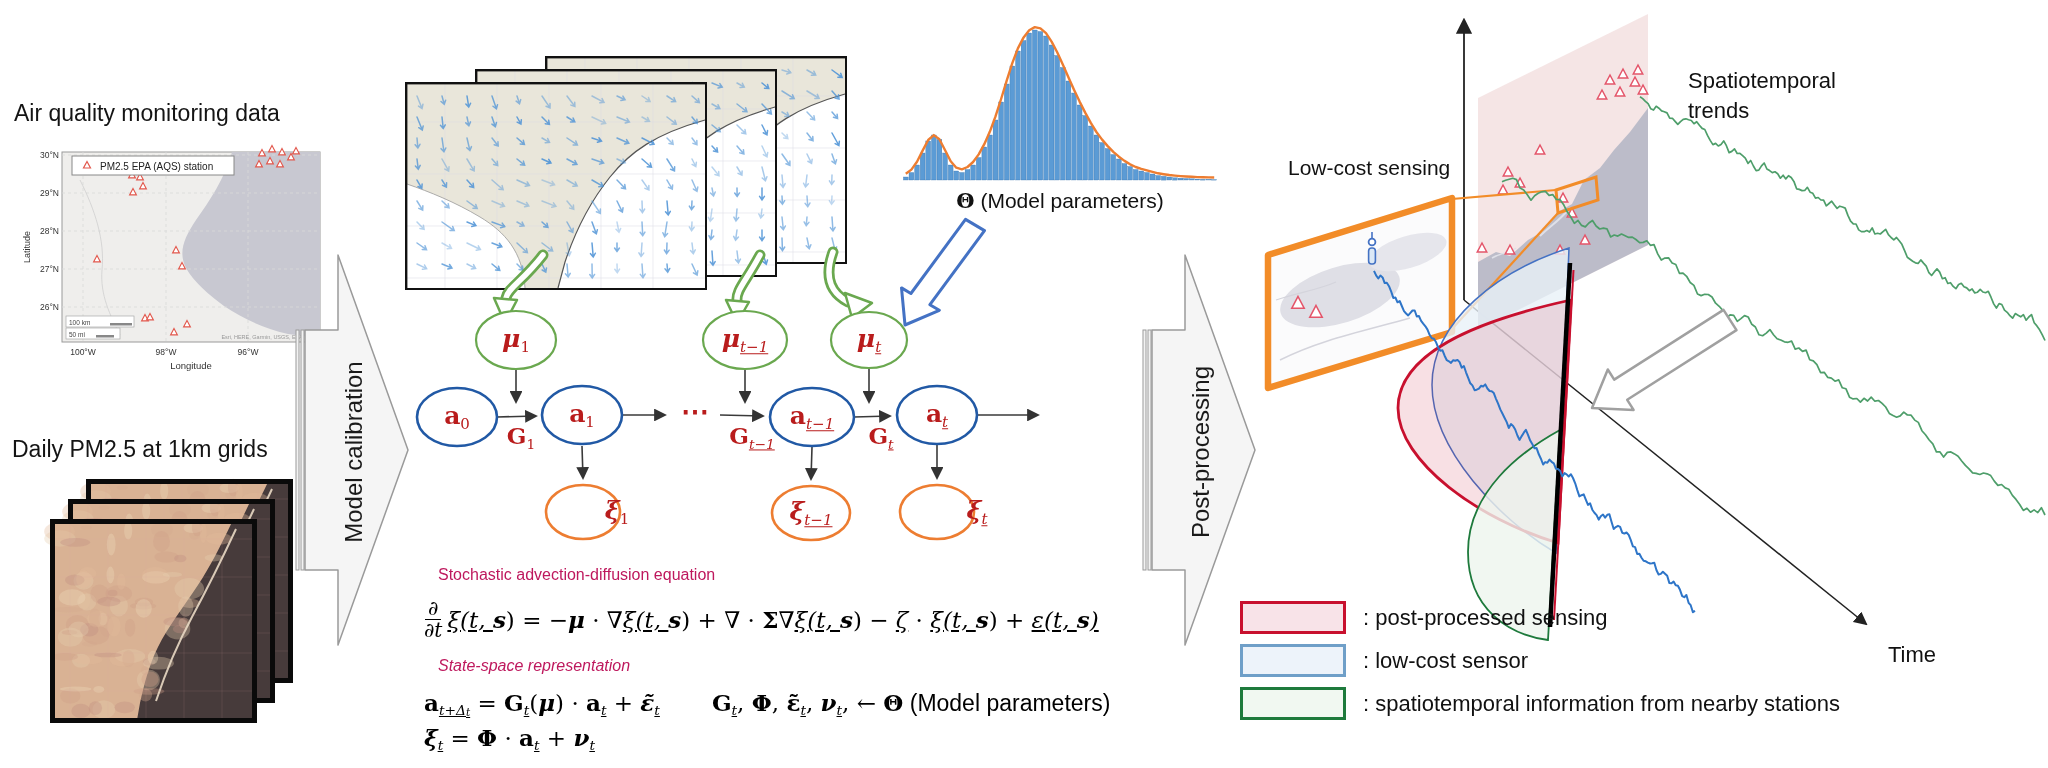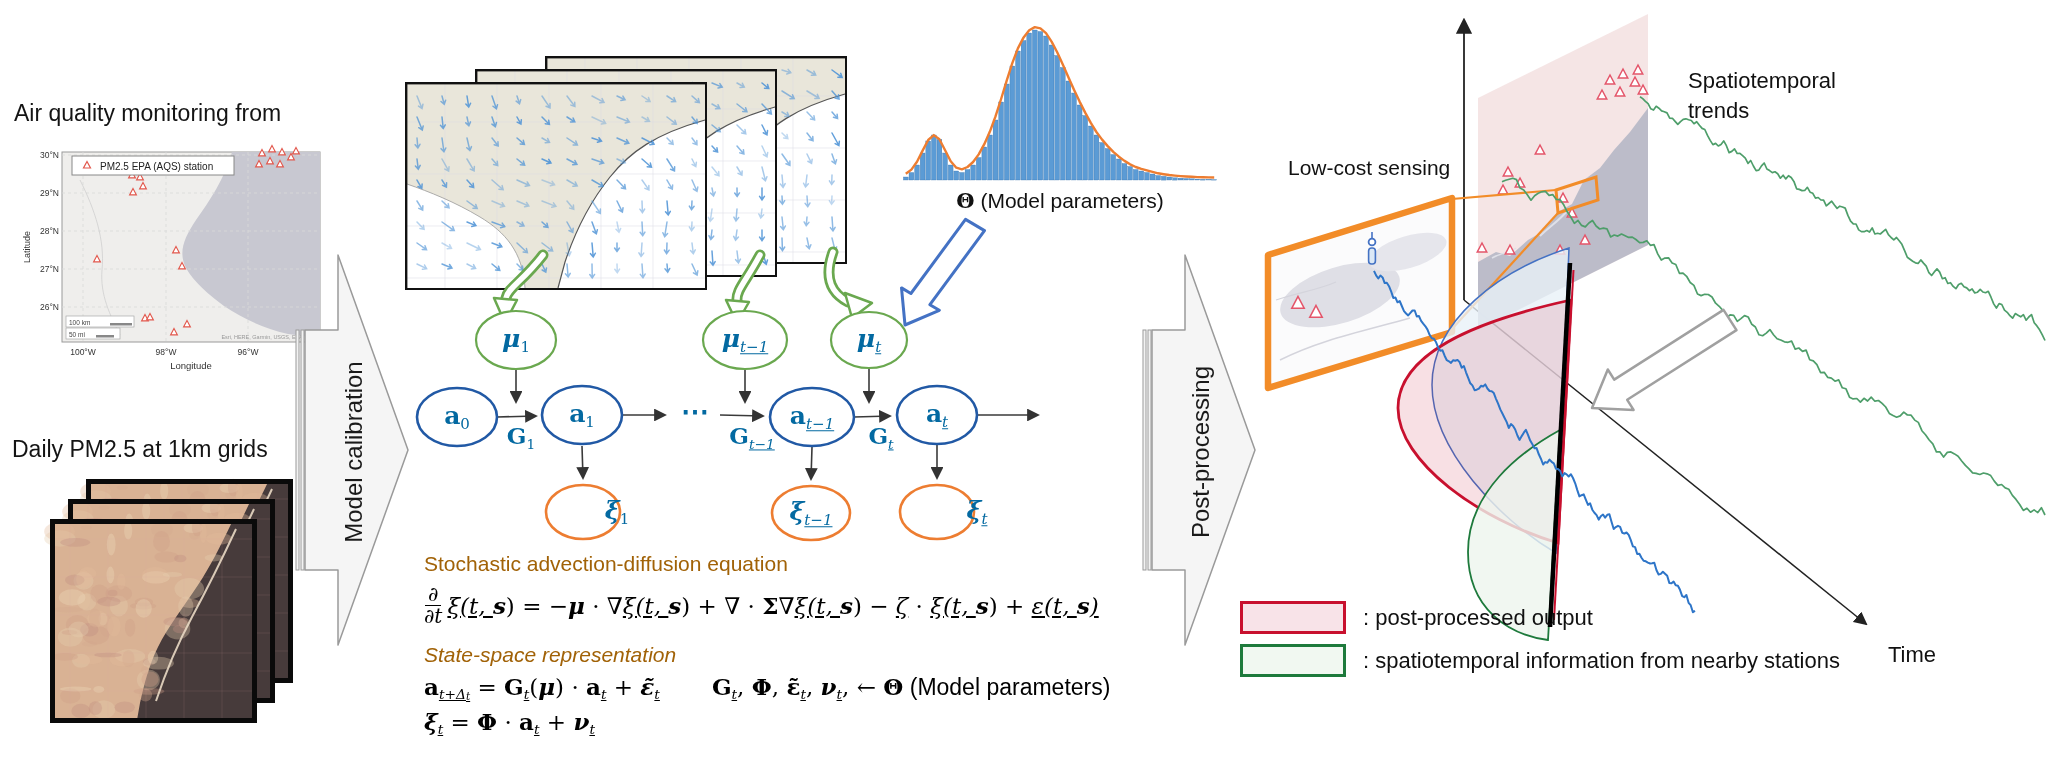--- a/index.html
+++ b/index.html
@@ -16,41 +16,41 @@
   .bi{font-weight:bold;font-style:italic;}
   .sub{font-size:60%;vertical-align:-0.3em;}
   .ssub{font-size:45%;vertical-align:-0.5em;}
   .sans{font-family:"Liberation Sans",sans-serif;font-style:normal;font-weight:normal;}
   .serif{font-family:"DejaVu Serif",serif;}
   .frac{display:inline-flex;flex-direction:column;align-items:center;vertical-align:-0.9em;
         margin-right:5px;font-style:italic;font-size:20px;line-height:1.05;}
   .fnum{border-bottom:1.6px solid #000;padding:0 3px;}
   .eqrow{display:flex;align-items:center;}
   .gap{display:inline-block;width:52px;}
-  .eqtitle{font-size:21px;color:#a16207;margin:0;}
+  .eqtitle{font-size:16px;color:#be185d;margin:14px;}
   .nodelab{position:absolute;transform:translate(-50%,-50%);font-family:"DejaVu Serif",serif;
-           font-size:25px;color:#0369a1;white-space:nowrap;}
+           font-size:25px;color:#b91c1c;white-space:nowrap;}
   .glab{font-size:23px;}
   .dots{font-size:28px;font-weight:bold;font-family:"DejaVu Serif",serif;}
   
   .legend{position:absolute;left:1240px;top:601px;}
   .lrow{display:flex;align-items:center;margin-bottom:10px;height:33px;}
   .sw{width:100px;height:27px;border:3.5px solid #000;margin-right:17px;box-sizing:content-box;}
   .sw-r{border-color:#C8102E;background:#F8E3E8;}
   .sw-b{border-color:#6F9FC8;background:#EDF3FA;}
   .sw-g{border-color:#1E7A3C;background:#F1F8F1;}
   .llab{font-size:22px;color:#111;}
   svg text{font-family:"Liberation Sans",sans-serif;}
 </style>
 </head>
 <body>
 
 <div id="canvas">
 
-  <div class="abs title" style="left:14px;top:100px;">Air quality monitoring from</div>
+  <div class="abs title" style="left:14px;top:100px;">Air quality monitoring data</div>
 
   <svg class="abs" style="left:10px;top:140px;" width="312" height="235" viewBox="0 0 312 235">
     <rect x="52" y="12" width="258" height="190" fill="#efeeec" stroke="#9a9a9a" stroke-width="1"></rect>
     <path d="M222,12 C214,40 200,60 186,80 C174,98 168,112 176,128 C184,142 198,154 214,166 C232,178 252,188 278,194 L310,198 L310,12 Z" fill="#c8c8d1"></path>
     <g stroke="#d9d9d9" stroke-width="0.8" stroke-dasharray="3,3">
       <line x1="52" y1="15" x2="310" y2="15"></line>
         <line x1="52" y1="53" x2="310" y2="53"></line>
       <line x1="52" y1="91" x2="310" y2="91"></line>
         <line x1="52" y1="129" x2="310" y2="129"></line>
       <line x1="52" y1="167" x2="310" y2="167"></line>
@@ -1470,21 +1470,25 @@
     <polygon points="483.5,309.9 496.5,330.1 387.2,399.8 393.6,409.9 352,408 367.8,369.5 374.2,379.6" fill="#fff" stroke="#a0a0a0" stroke-width="2.5" stroke-linejoin="round"></polygon>
 
     <text x="48" y="175" font-size="21" fill="#111">Low-cost sensing</text>
     <text x="448" y="88" font-size="22" fill="#111">Spatiotemporal</text>
     <text x="448" y="118" font-size="22" fill="#111">trends</text>
   </svg>
 
   <div class="legend">
     <div class="lrow">
       <span class="sw sw-r"></span>
-      <span class="llab">: post-processed output</span>
+      <span class="llab">: post-processed sensing</span>
+    </div>
+    <div class="lrow">
+      <span class="sw sw-b"></span>
+      <span class="llab">: low-cost sensor</span>
     </div>
     <div class="lrow">
       <span class="sw sw-g"></span>
       <span class="llab">: spatiotemporal information from nearby stations</span>
     </div>
   </div>
 
 </div>
 
 </body></html>

